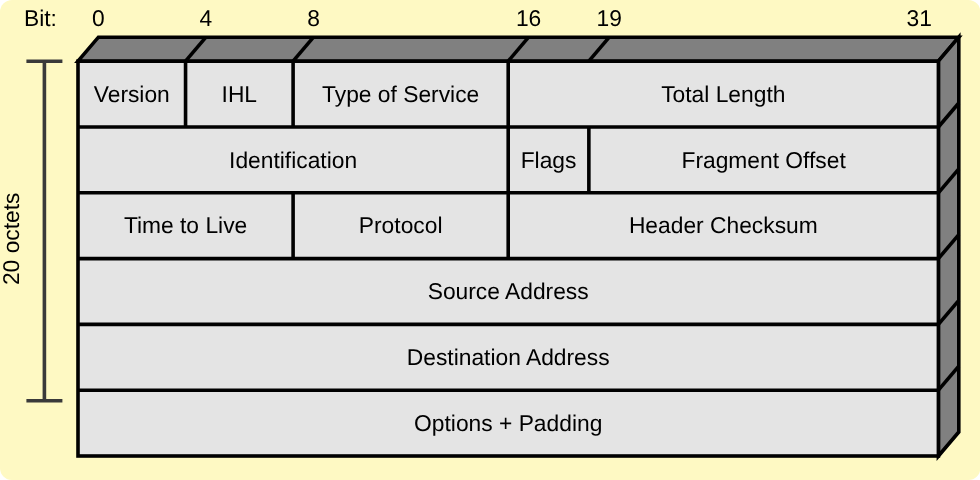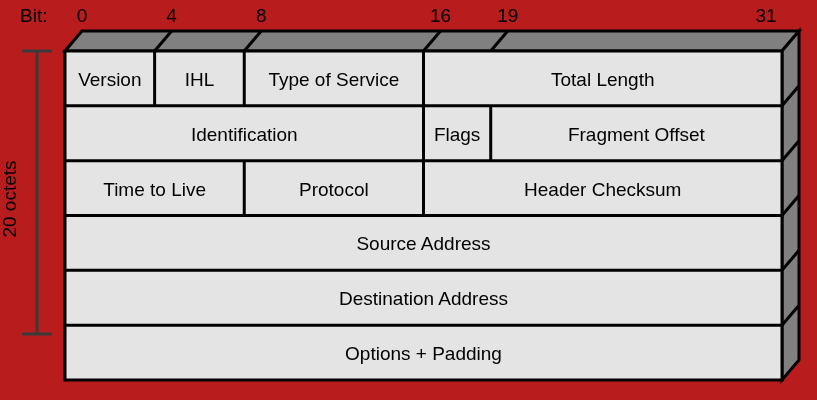--- a/index.html
+++ b/index.html
@@ -10,21 +10,22 @@
   body {
     width: 817px;
     height: 400px;
     overflow: hidden;
     font-family: "Liberation Sans", sans-serif;
   }
   #stage {
     position: relative;
     width: 817px;
     height: 400px;
-    background: #b91c1c;
+    background: #fef9c3;
+    border-radius: 10px;
   }
   svg#diagram {
     position: absolute;
     left: 0;
     top: 0;
     width: 817px;
     height: 400px;
     display: block;
   }
   .bit-label {

